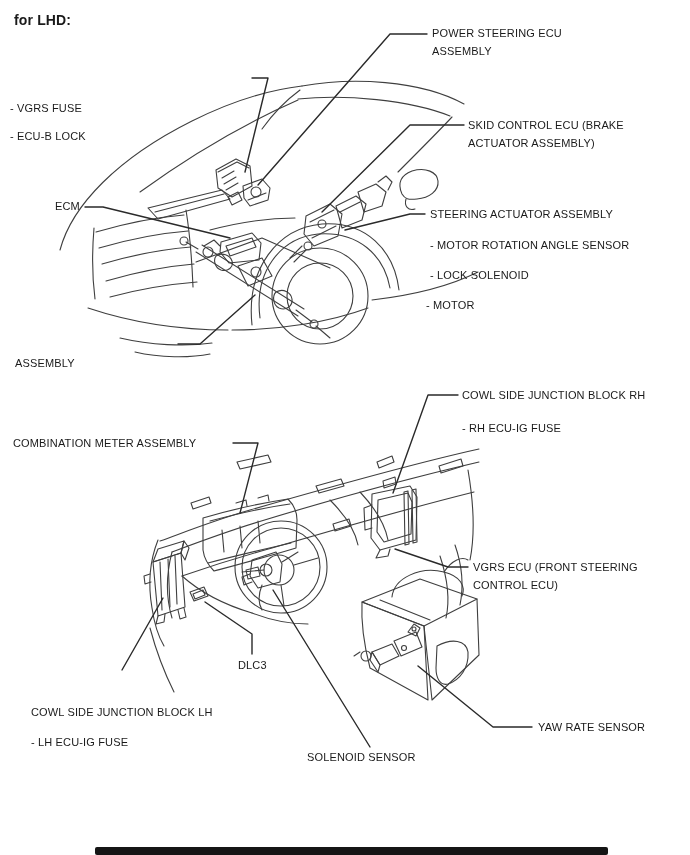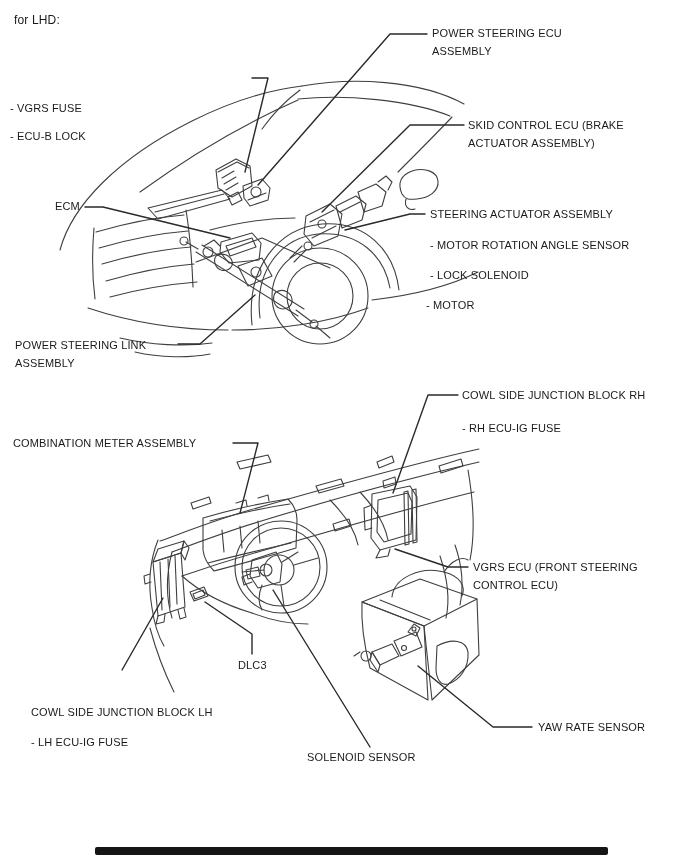--- a/index.html
+++ b/index.html
@@ -5,21 +5,21 @@
   html,body{margin:0;padding:0;background:#fff;}
   #stage{
     position:relative;width:690px;height:855px;background:#ffffff;
     font-family:"Liberation Sans",sans-serif;color:#1a1a1a;overflow:hidden;
   }
   #lineart{position:absolute;left:0;top:0;width:690px;height:855px;}
   .lbl{
     position:absolute;font-size:11px;line-height:15px;letter-spacing:0.15px;
     color:#1a1a1a;white-space:nowrap;
   }
-  .note{font-size:12px;}
+  .note{font-size:14px;font-weight:bold;}
   #footer-bar{
     position:absolute;left:95px;top:847px;width:513px;height:8px;
     border-radius:2px;
   }
   svg path, svg circle, svg ellipse, svg line{vector-effect:non-scaling-stroke;}
 </style>
 </head>
 <body>
 
 <div id="stage" style="background: rgb(255, 255, 255);">
@@ -237,21 +237,20 @@
   <div class="lbl" style="left:468px;top:118px">SKID CONTROL ECU (BRAKE</div>
   <div class="lbl" style="left:468px;top:136px">ACTUATOR ASSEMBLY)</div>
 
   <div class="lbl" style="left:55px;top:199px">ECM</div>
 
   <div class="lbl" style="left:430px;top:238px">- MOTOR ROTATION ANGLE SENSOR</div>
   <div class="lbl" style="left:430px;top:207px">STEERING ACTUATOR ASSEMBLY</div>
   <div class="lbl" style="left:430px;top:268px">- LOCK SOLENOID</div>
   <div class="lbl" style="left:426px;top:298px">- MOTOR</div>
 
-  <div class="lbl" style="left:15px;top:338px">POWER STEERING LINK</div>
   <div class="lbl" style="left:15px;top:356px">ASSEMBLY</div>
 
   <div class="lbl" style="left:462px;top:388px">COWL SIDE JUNCTION BLOCK RH</div>
   <div class="lbl" style="left:462px;top:421px">- RH ECU-IG FUSE</div>
 
   <div class="lbl" style="left:13px;top:436px">COMBINATION METER ASSEMBLY</div>
 
   <div class="lbl" style="left:473px;top:560px">VGRS ECU (FRONT STEERING</div>
   <div class="lbl" style="left:473px;top:578px">CONTROL ECU)</div>
 

